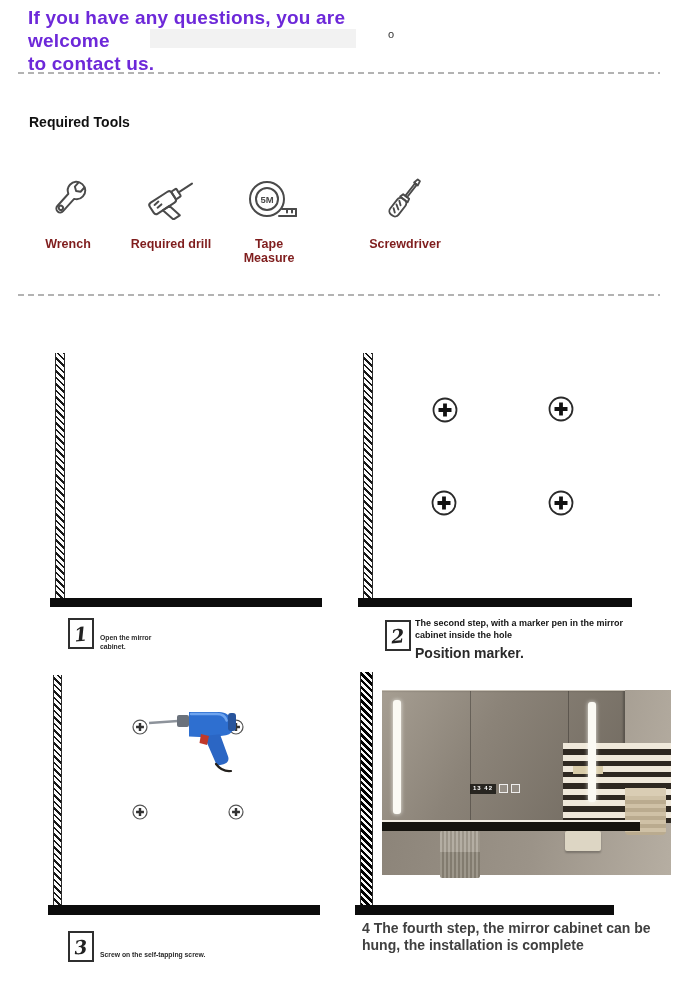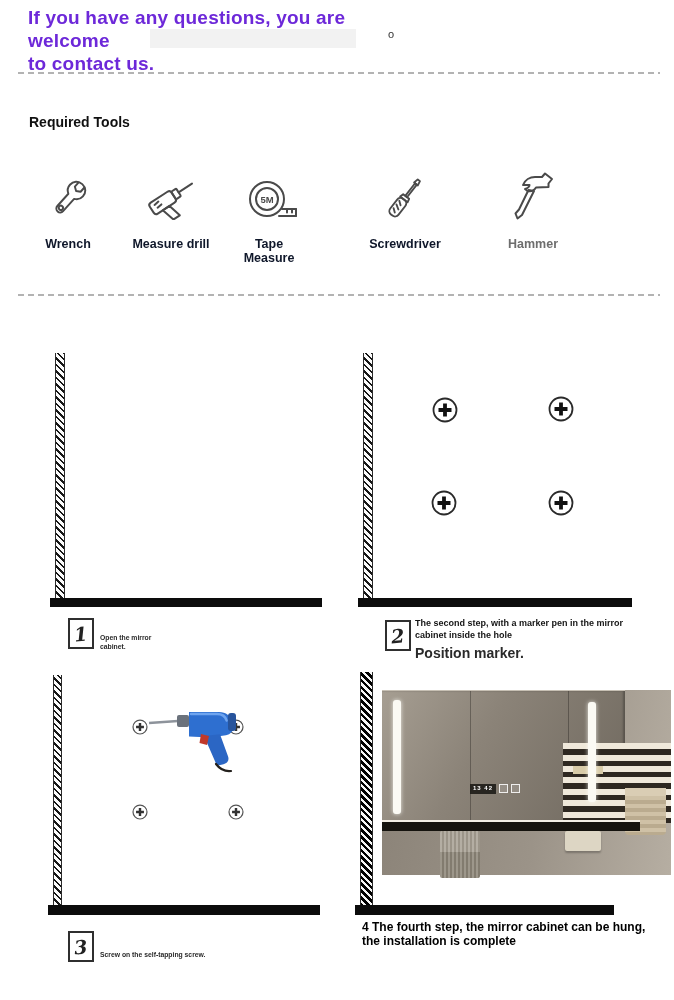--- a/index.html
+++ b/index.html
@@ -14,21 +14,21 @@
 
   .divider{position:absolute;left:18px;width:642px;height:2px;
            background:repeating-linear-gradient(90deg,#b3b3b3 0 6px,transparent 6px 10px);}
   .div1{top:72px;} .div2{top:294px;}
 
   .tools-heading{position:absolute;left:29px;top:114px;font-size:14px;font-weight:bold;color:#101010;}
 
   
   .tool{position:absolute;top:163px;width:100px;display:flex;flex-direction:column;align-items:center;}
   .tool .ticon{height:66px;display:flex;align-items:flex-end;justify-content:center;}
-  .tool .tlabel{margin-top:8px;font-size:12.5px;font-weight:bold;color:#0f172a;text-align:center;line-height:1.15;}
+  .tool .tlabel{margin-top:8px;font-size:12.5px;font-weight:bold;color:#7f1d1d;text-align:center;line-height:1.15;}
   .t-wrench{left:18px;} .t-drill{left:121px;} .t-tape{left:222px;}
   .t-screw{left:355px;} .t-hammer{left:483px;}
   .t-tape .tlabel{align-self:flex-start;text-align:center;margin-left:18px;}
   .t-hammer .tlabel{color:#6e6e6e;}
   .ticon svg{stroke:#4a4a4a;fill:none;stroke-width:2;stroke-linecap:round;stroke-linejoin:round;}
 
   
   .panel{position:absolute;width:337px;height:330px;}
   .p1{left:0;top:330px;} .p2{left:337px;top:330px;} .p3{left:0;top:660px;} .p4{left:337px;top:660px;}
 
@@ -47,21 +47,21 @@
 
   .marker{position:absolute;transform:translate(-50%,-50%);}
 
   
   .numbox{position:absolute;width:22px;height:27px;border:2px solid #2f2f2f;background:#fff;
           display:flex;align-items:center;justify-content:center;
           font-family:"DejaVu Serif",serif;font-style:italic;font-size:19px;font-weight:bold;color:#222;}
   .numbox span{display:inline-block;transform:rotate(-5deg);}
   .cap-main{position:absolute;font-size:9px;font-weight:bold;color:#141414;line-height:1.3;}
   .cap-sub{position:absolute;font-size:6.8px;font-weight:bold;color:#2a2a2a;line-height:1.35;}
-  .cap4-main{position:absolute;font-size:12px;font-weight:bold;color:#000000;line-height:1.2;width:302px;}
+  .cap4-main{position:absolute;font-size:14px;font-weight:bold;color:#404040;line-height:1.2;width:302px;}
   .cap4-sub{position:absolute;font-size:9.5px;font-weight:bold;color:#1c1c1c;}
 
   
   .photo{position:absolute;left:45px;top:30px;width:289px;height:185px;
          background:linear-gradient(100deg,#8a8277 0%,#9b9388 55%,#b6aea2 100%);}
   .cabinet{position:absolute;left:0;top:0;width:243px;height:132px;
            background:linear-gradient(120deg,#a69e92 0%,#8b8378 40%,#6f685e 100%);
            border-top:1px solid #c7c0b4;box-shadow:inset -2px 0 2px rgba(0,0,0,.25);}
   .seam{position:absolute;top:0;width:1px;height:132px;background:rgba(25,23,20,.35);}
   .seam-a{left:88px;} .seam-b{left:186px;}
@@ -120,21 +120,21 @@
         <g transform="rotate(-33 32 34)">
           <rect x="10" y="26" width="26" height="13" rx="3"></rect>
           <rect x="36" y="28" width="6" height="9" rx="1"></rect>
           <line x1="42" y1="32.5" x2="58" y2="32.5"></line>
           <path d="M19 39 l3.5 12 a2 2 0 0 0 2 1.5 h6 l-3.5 -13.5 z"></path>
           <line x1="15" y1="30" x2="20" y2="29.3"></line>
           <line x1="16" y1="34" x2="21" y2="33.3"></line>
         </g>
       </svg>
     </div>
-    <div class="tlabel">Measure drill</div>
+    <div class="tlabel">Required drill</div>
   </div>
 
   <div class="tool t-tape">
     <div class="ticon">
       <svg width="66" height="62" viewBox="0 0 66 62">
         <circle cx="28" cy="32" r="17"></circle>
         <circle cx="28" cy="32" r="11"></circle>
         <text x="28" y="36" text-anchor="middle" font-size="9.5" font-weight="bold" stroke="none" fill="#4a4a4a" font-family="Liberation Sans, sans-serif">5M</text>
         <path d="M43 42 h14 v7 h-17"></path>
         <line x1="48" y1="42" x2="48" y2="45.5"></line>
@@ -155,29 +155,20 @@
           <rect x="26.5" y="34" width="11" height="21" rx="4.5"></rect>
           <line x1="29" y1="38" x2="33" y2="41"></line>
           <line x1="29" y1="43" x2="34" y2="46"></line>
           <line x1="29" y1="48" x2="33" y2="51"></line>
         </g>
       </svg>
     </div>
     <div class="tlabel">Screwdriver</div>
   </div>
 
-  <div class="tool t-hammer">
-    <div class="ticon">
-      <svg width="64" height="64" viewBox="0 0 64 64">
-        <path d="M22 20 c2 -5 7 -8 12 -8 h7 l3 -3.5 7 5.5 -3.5 4.5 v3.5 l-12.5 .5 c-2 3 -5 4.5 -8.5 3.5 l-2.5 -2 c3 -1 4.5 -2.5 4.5 -4 z"></path>
-        <path d="M33 26 L21 50 l-4.5 3.5 -2 -5 3.5 -4 9.5 -19.5 z"></path>
-      </svg>
-    </div>
-    <div class="tlabel">Hammer</div>
-  </div>
 
   <div class="divider div2"></div>
 
   <div class="panel p1">
     <div class="wall wall1"></div>
     <div class="floor floor1"></div>
     <div class="numbox" style="left:68px;top:288px;">
       <span>1</span>
       </div>
     <div class="cap-sub" style="left:100px;top:303px;width:72px;">Open the mirror cabinet.</div>

